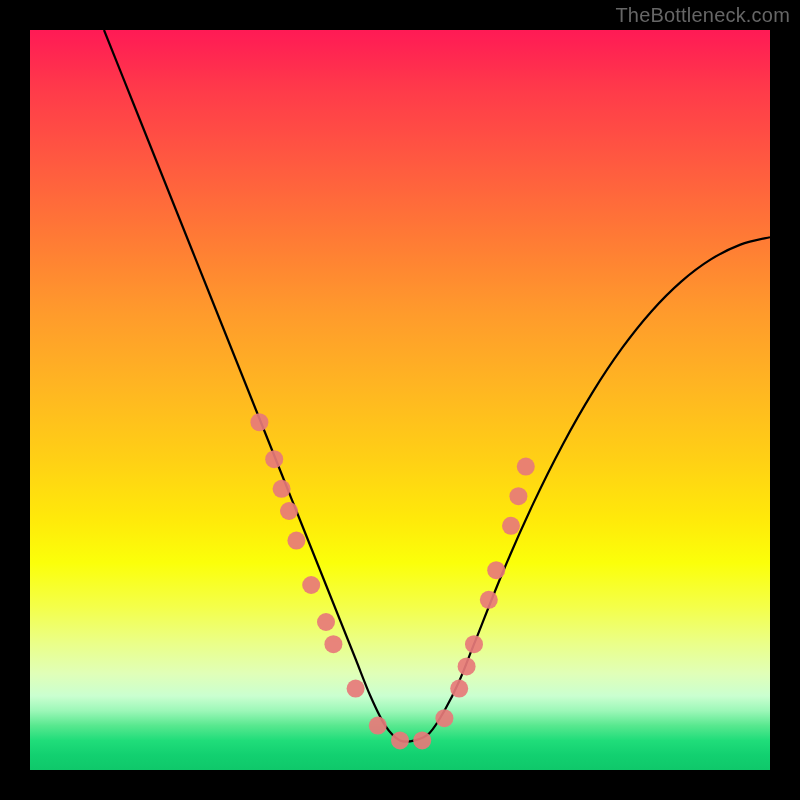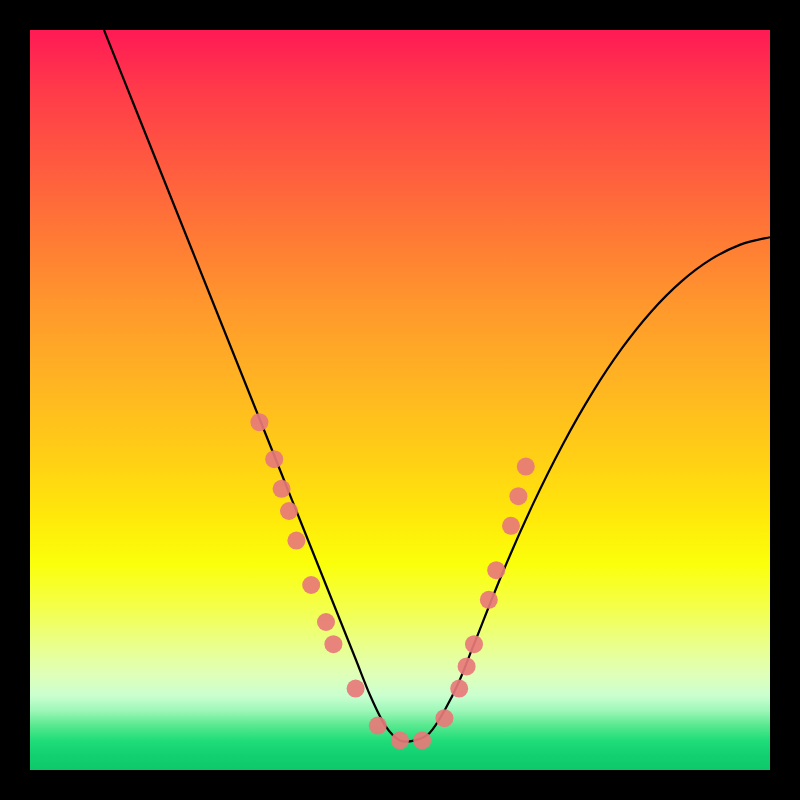--- a/index.html
+++ b/index.html
@@ -64,20 +64,21 @@
     position: absolute;
     inset: 0;
     width: 100%;
     height: 100%;
   }
 </style>
 </head>
 <body>
 
 <div class="stage">
+  <div class="watermark">TheBottleneck.com</div>
 
   <div class="plot-area">
     <div class="gradient"></div>
 
     <svg class="curve" viewBox="0 0 740 740" preserveAspectRatio="none">
       <g id="curve-group">
           <path d="M 74.00 0.00 C 78.93 12.33, 93.73 49.33, 103.60 74.00 C 113.47 98.67, 123.33 123.33, 133.20 148.00 C 143.07 172.67, 152.93 197.33, 162.80 222.00 C 172.67 246.67, 182.53 271.33, 192.40 296.00 C 202.27 320.67, 212.13 345.33, 222.00 370.00 C 231.87 394.67, 244.20 425.50, 251.60 444.00 C 259.00 462.50, 261.47 468.67, 266.40 481.00 C 271.33 493.33, 276.27 505.67, 281.20 518.00 C 286.13 530.33, 291.07 542.67, 296.00 555.00 C 300.93 567.33, 305.87 579.67, 310.80 592.00 C 315.73 604.33, 320.67 616.67, 325.60 629.00 C 330.53 641.33, 335.47 654.90, 340.40 666.00 C 345.33 677.10, 350.27 688.20, 355.20 695.60 C 360.13 703.00, 365.07 707.93, 370.00 710.40 C 374.93 712.87, 379.87 711.63, 384.80 710.40 C 389.73 709.17, 394.67 707.93, 399.60 703.00 C 404.53 698.07, 409.47 689.43, 414.40 680.80 C 419.33 672.17, 424.27 662.30, 429.20 651.20 C 434.13 640.10, 436.60 632.70, 444.00 614.20 C 451.40 595.70, 463.73 563.63, 473.60 540.20 C 483.47 516.77, 493.33 494.57, 503.20 473.60 C 513.07 452.63, 522.93 432.90, 532.80 414.40 C 542.67 395.90, 552.53 378.63, 562.40 362.60 C 572.27 346.57, 582.13 331.77, 592.00 318.20 C 601.87 304.63, 611.73 292.30, 621.60 281.20 C 631.47 270.10, 641.33 260.23, 651.20 251.60 C 661.07 242.97, 670.93 235.57, 680.80 229.40 C 690.67 223.23, 700.53 218.30, 710.40 214.60 C 720.27 210.90, 735.07 208.43, 740.00 207.20" fill="none" stroke="#000" stroke-width="2.2"></path>
         </g>
       <g id="marker-group">
           <circle cx="229.40" cy="392.20" r="9" fill="#e77a7a" fill-opacity="0.92"></circle>

